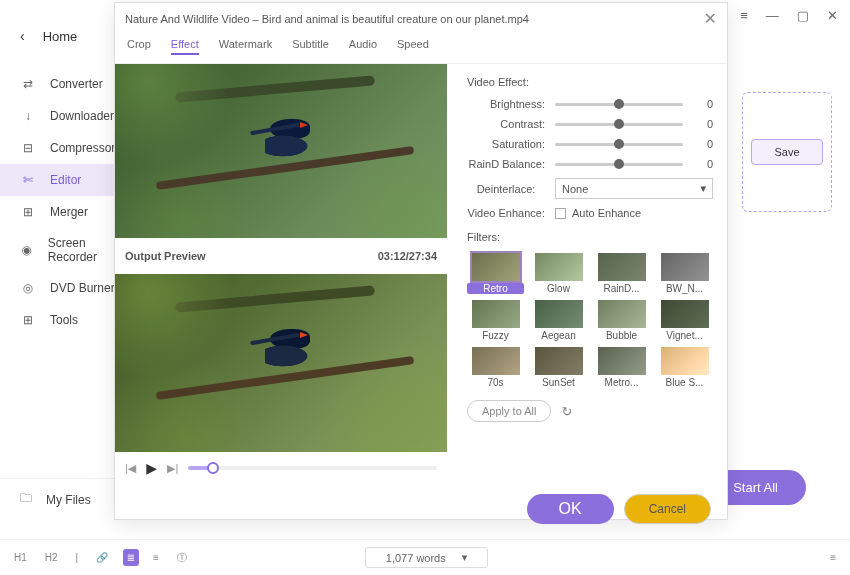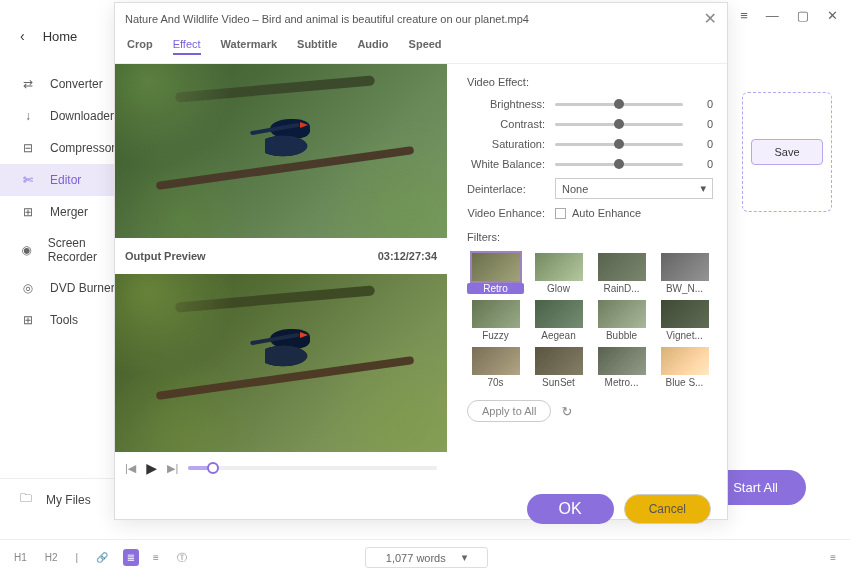--- a/index.html
+++ b/index.html
@@ -23,21 +23,21 @@
 
 .right-panel { position: absolute; right: 18px; top: 92px; width: 90px; height: 120px; border: 1px dashed #b8a6f0; border-radius: 6px; display: flex; align-items: center; justify-content: center; }
 .save-btn { background: #f3effd; border: 1px solid #b8a6f0; border-radius: 4px; padding: 6px 22px; font-size: 11px; color: #333; }
 .start-all { position: absolute; right: 44px; bottom: 70px; background: #8b6fdd; color: #fff; border: none; border-radius: 18px; padding: 10px 28px; font-size: 13px; }
 
 
 .modal { position: absolute; left: 114px; top: 2px; width: 614px; height: 518px; background: #fff; border: 1px solid #ddd; box-shadow: 0 4px 20px rgba(0,0,0,0.1); }
 .modal-title { display: flex; align-items: center; justify-content: space-between; padding: 6px 10px; font-size: 11px; color: #555; }
 .close { font-size: 16px; color: #888; cursor: pointer; }
 .tabs { display: flex; gap: 20px; padding: 4px 12px 8px; border-bottom: 1px solid #eee; }
-.tab { font-size: 11px; color: #666; cursor: pointer; padding-bottom: 3px; font-weight: bold; }
+.tab { font-size: 11px; color: #666; cursor: pointer; padding-bottom: 3px; }
 .tab.active { color: #7b5fd9; border-bottom: 2px solid #7b5fd9; font-weight: 500; }
 
 .modal-body { display: flex; height: 420px; }
 .preview-col { width: 332px; display: flex; flex-direction: column; }
 .preview-img { width: 332px; height: 182px; background: linear-gradient(135deg, #3a5a2a 0%, #4a6a3a 30%, #5a7a4a 50%, #6a8a5a 70%, #7a9a6a 100%); position: relative; overflow: hidden; }
 .preview-img::before { content: ""; position: absolute; top: 20px; left: 60px; width: 200px; height: 10px; background: #3a4a2a; border-radius: 5px; transform: rotate(-5deg); }
 .preview-img::after { content: ""; position: absolute; top: 70px; left: 150px; width: 60px; height: 30px; background: radial-gradient(ellipse at 30% 40%, #1a2a4a 40%, transparent 42%); }
 .bird { position: absolute; top: 55px; left: 155px; width: 40px; height: 20px; background: #0a1a3a; border-radius: 50% 40% 40% 50%; }
 .bird::before { content: ""; position: absolute; left: 30px; top: 3px; width: 0; height: 0; border-left: 8px solid #d73a1a; border-top: 3px solid transparent; border-bottom: 3px solid transparent; }
 .bird::after { content: ""; position: absolute; left: -20px; top: 8px; width: 50px; height: 4px; background: #1a2a4a; transform: rotate(-10deg); border-radius: 2px; }
@@ -54,21 +54,21 @@
 .timeline-thumb { position: absolute; left: 10%; top: -4px; width: 12px; height: 12px; background: #fff; border: 2px solid #8b6fdd; border-radius: 50%; transform: translateX(-50%); }
 
 .effect-col { flex: 1; padding: 12px 14px 8px 20px; font-size: 11px; color: #555; overflow-y: auto; }
 .effect-col h4 { font-size: 11px; font-weight: 400; color: #555; margin-bottom: 10px; }
 .slider-row { display: flex; align-items: center; margin-bottom: 8px; }
 .slider-row label { width: 78px; text-align: right; margin-right: 10px; }
 .slider { flex: 1; height: 3px; background: #ccc; border-radius: 2px; position: relative; margin-right: 10px; }
 .slider-thumb { position: absolute; left: 50%; top: -4px; width: 10px; height: 10px; background: #666; border-radius: 50%; transform: translateX(-50%); }
 .slider-val { width: 20px; text-align: right; }
 .select-row { display: flex; align-items: center; margin-bottom: 8px; }
-.select-row label { width: 78px; text-align: left; margin-right: 10px; }
+.select-row label { width: 78px; text-align: center; margin-right: 10px; }
 .select { flex: 1; border: 1px solid #ccc; padding: 3px 6px; font-size: 11px; display: flex; justify-content: space-between; align-items: center; }
 .check-row { display: flex; align-items: center; margin-bottom: 12px; }
 .check-row label { width: 78px; text-align: right; margin-right: 10px; }
 .checkbox { width: 11px; height: 11px; border: 1px solid #aaa; margin-right: 6px; }
 
 .filters { display: grid; grid-template-columns: repeat(4, 1fr); gap: 6px 6px; margin-top: 6px; }
 .filter { text-align: center; cursor: pointer; }
 .filter-thumb { width: 48px; height: 28px; margin: 0 auto 2px; background: linear-gradient(135deg, #5a6a4a 0%, #8a9a7a 100%); position: relative; }
 .filter-thumb.retro { filter: sepia(0.4) saturate(1.2); outline: 2px solid #8b6fdd; }
 .filter-thumb.glow { filter: brightness(1.3); }
@@ -216,21 +216,21 @@
             <span class="slider-val">0</span>
           </div>
           <div class="slider-row">
             <label>Saturation:</label>
             <div class="slider">
               <div class="slider-thumb"></div>
             </div>
             <span class="slider-val">0</span>
           </div>
           <div class="slider-row">
-            <label>White Balance:</label>
+            <label>RainD Balance:</label>
             <div class="slider">
               <div class="slider-thumb"></div>
             </div>
             <span class="slider-val">0</span>
           </div>
         </div>
       <div class="select-row">
         <label>Deinterlace:</label>
         <div class="select">
           <span>None</span>

